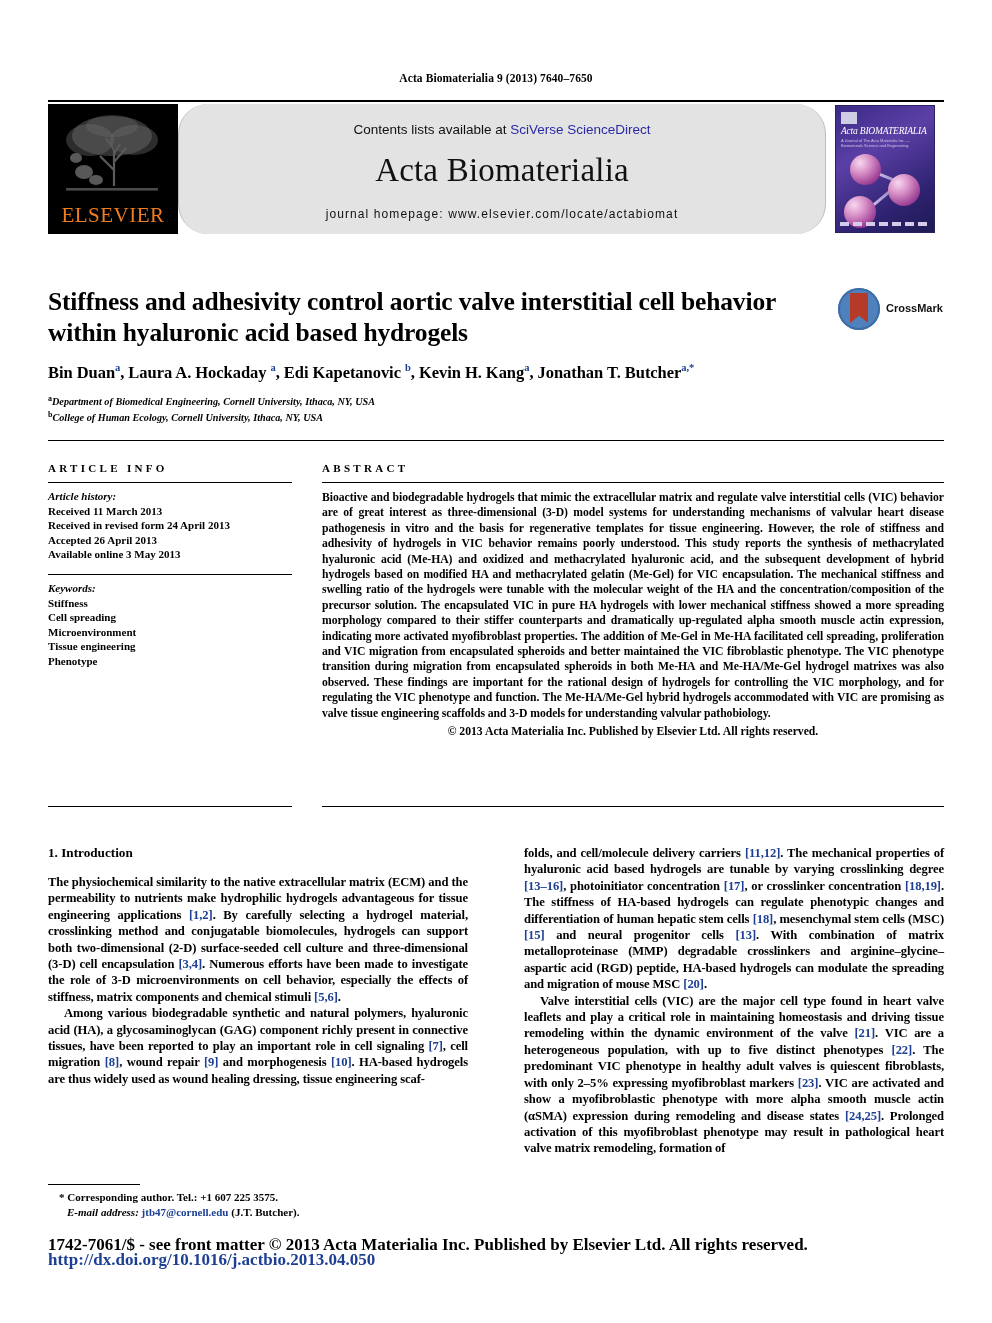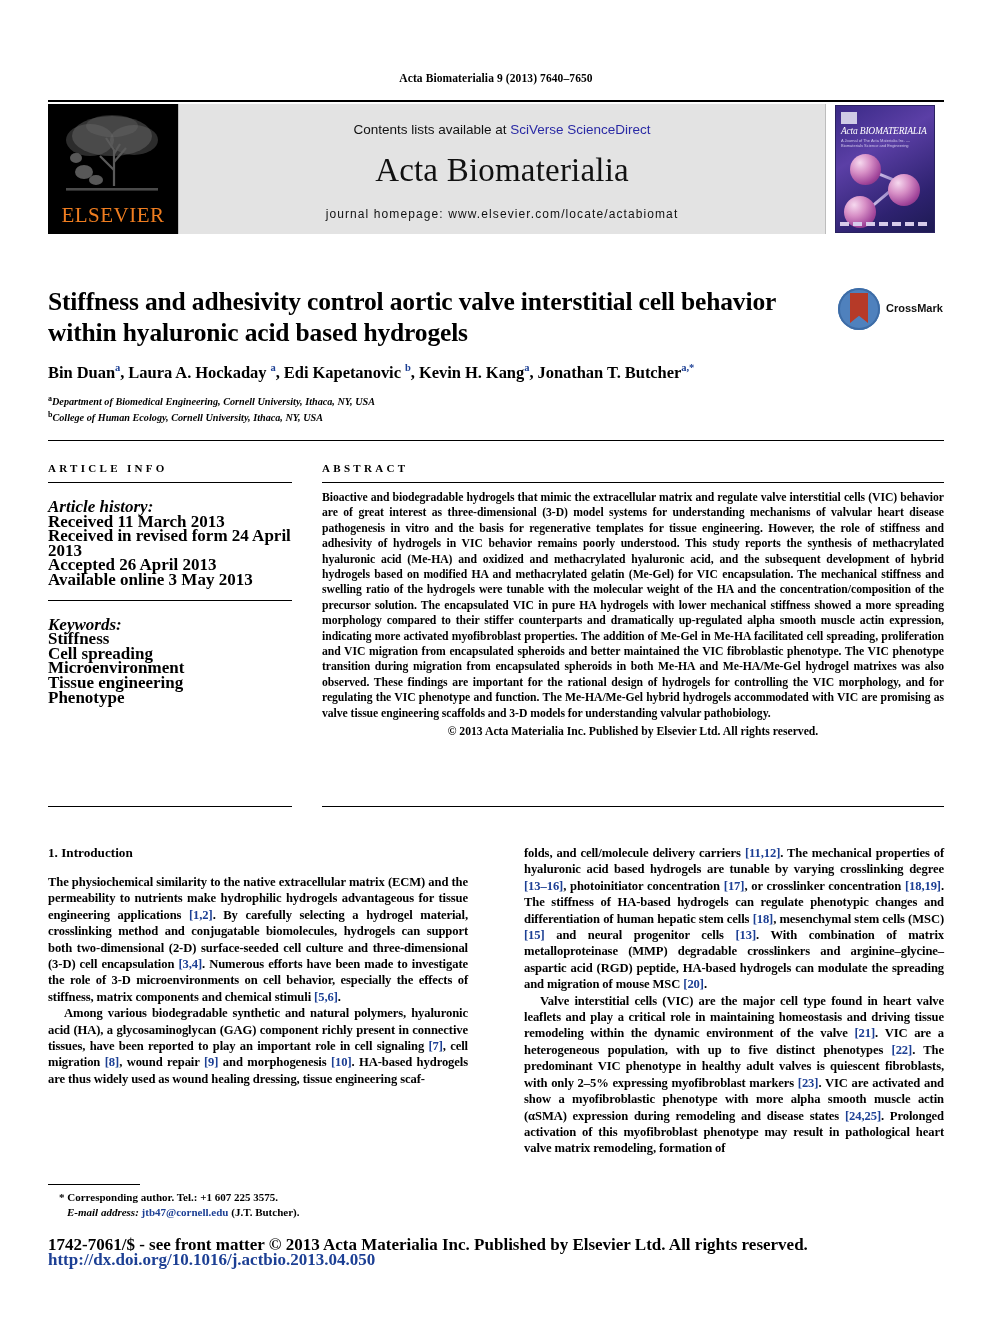--- a/index.html
+++ b/index.html
@@ -70,20 +70,21 @@
     font-size: 21px;
     letter-spacing: .5px;
     font-weight: 400;
   }
   .center-band {
     flex: 1 1 auto;
     background: #e3e3e3;
     position: relative;
     border-left: 1px solid #bdbdbd;
     border-right: 1px solid #bdbdbd;
+    border-radius: 30px;
   }
   .contents-line {
     position: absolute;
     left: 0; top: 18px;
     width: 100%;
     text-align: center;
     font-family: "Liberation Sans", sans-serif;
     font-size: 13.5px;
     color: #111;
   }
@@ -257,22 +258,22 @@
     font-family: "Liberation Serif", serif;
     font-size: 11px;
     font-weight: bold;
     letter-spacing: 3.3px;
   }
   .thin-rule {
     border-top: 1.1px solid #000;
     margin-top: 8px;
   }
   .info-group {
-    margin-top: 17px;
-    font-size: 17px;
+    margin-top: 6px;
+    font-size: 11px;
     font-weight: bold;
     line-height: 14.6px;
   }
   .info-label {
     font-style: italic;
   }
   .kw-rule {
     border-top: 1.3px solid #000;
     margin-top: 12px;
   }

